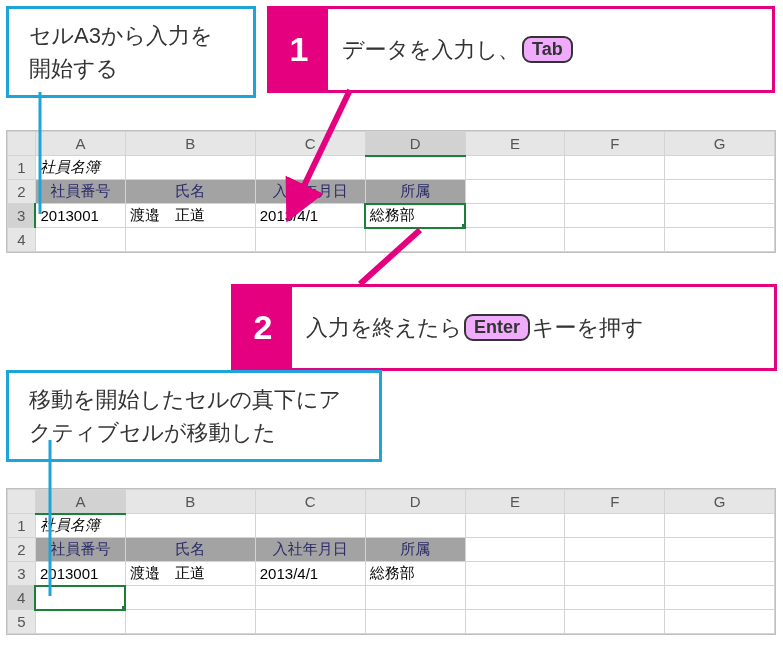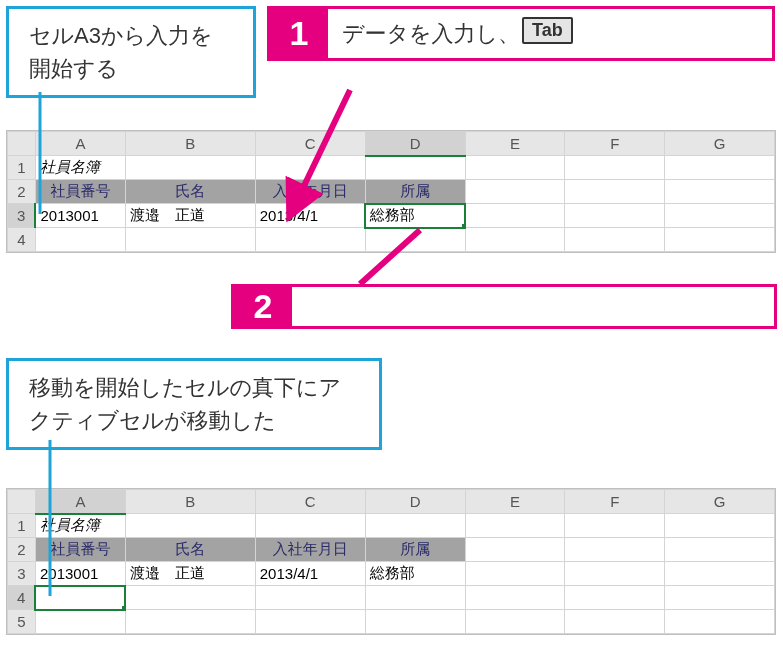--- a/index.html
+++ b/index.html
@@ -37,37 +37,37 @@
     background: #e4007f;
     color: #fff;
     font-size: 34px;
     font-weight: bold;
     width: 58px;
     display: flex;
     align-items: center;
     justify-content: center;
   }
   .step-body {
-    padding: 8px 14px;
+    padding: 24px 14px;
     font-size: 22px;
     color: #333;
     line-height: 1.5;
     display: flex;
-    align-items: flex-start;
+    align-items: center;
     flex-wrap: wrap;
   }
   .key {
     display: inline-block;
     border: 2px solid #333;
-    border-radius: 2px;
+    border-radius: 9px;
     padding: 0px 8px;
     font-size: 18px;
     font-weight: bold;
     font-family: sans-serif;
-    background: #e5e5e5;
+    background: #f0abfc;
     margin: 0 2px;
     line-height: 1.3;
     vertical-align: middle;
   }
 
   
   .sheet {
     position: absolute;
     border: 1px solid #bfbfbf;
     font-size: 15px;
@@ -208,23 +208,28 @@
           <td></td>
           <td></td>
           <td></td>
     </tr>
   </tbody>
     </table>
 </div>
 
 <div class="step" style="left:231px; top:284px; width:546px;">
   <div class="step-num">2</div>
-</div>
-
-<div class="callout-blue" style="left:6px; top:358px; width:376px;">
+  <div class="step-body">
+    <span>入力を終えたら</span>
+    <span class="key">Enter</span>
+    <span>キーを押す</span>
+  </div>
+</div>
+
+<div class="callout-blue" style="left:6px; top:370px; width:376px;">
   <span>移動を開始したセルの真下にアクティブセルが移動した</span>
 </div>
 
 <div class="sheet" style="left:6px; top:488px; width:770px;">
   <table>
     <colgroup>
       <col style="width:28px">
         <col style="width:90px">
         <col style="width:130px">
         <col style="width:110px">

